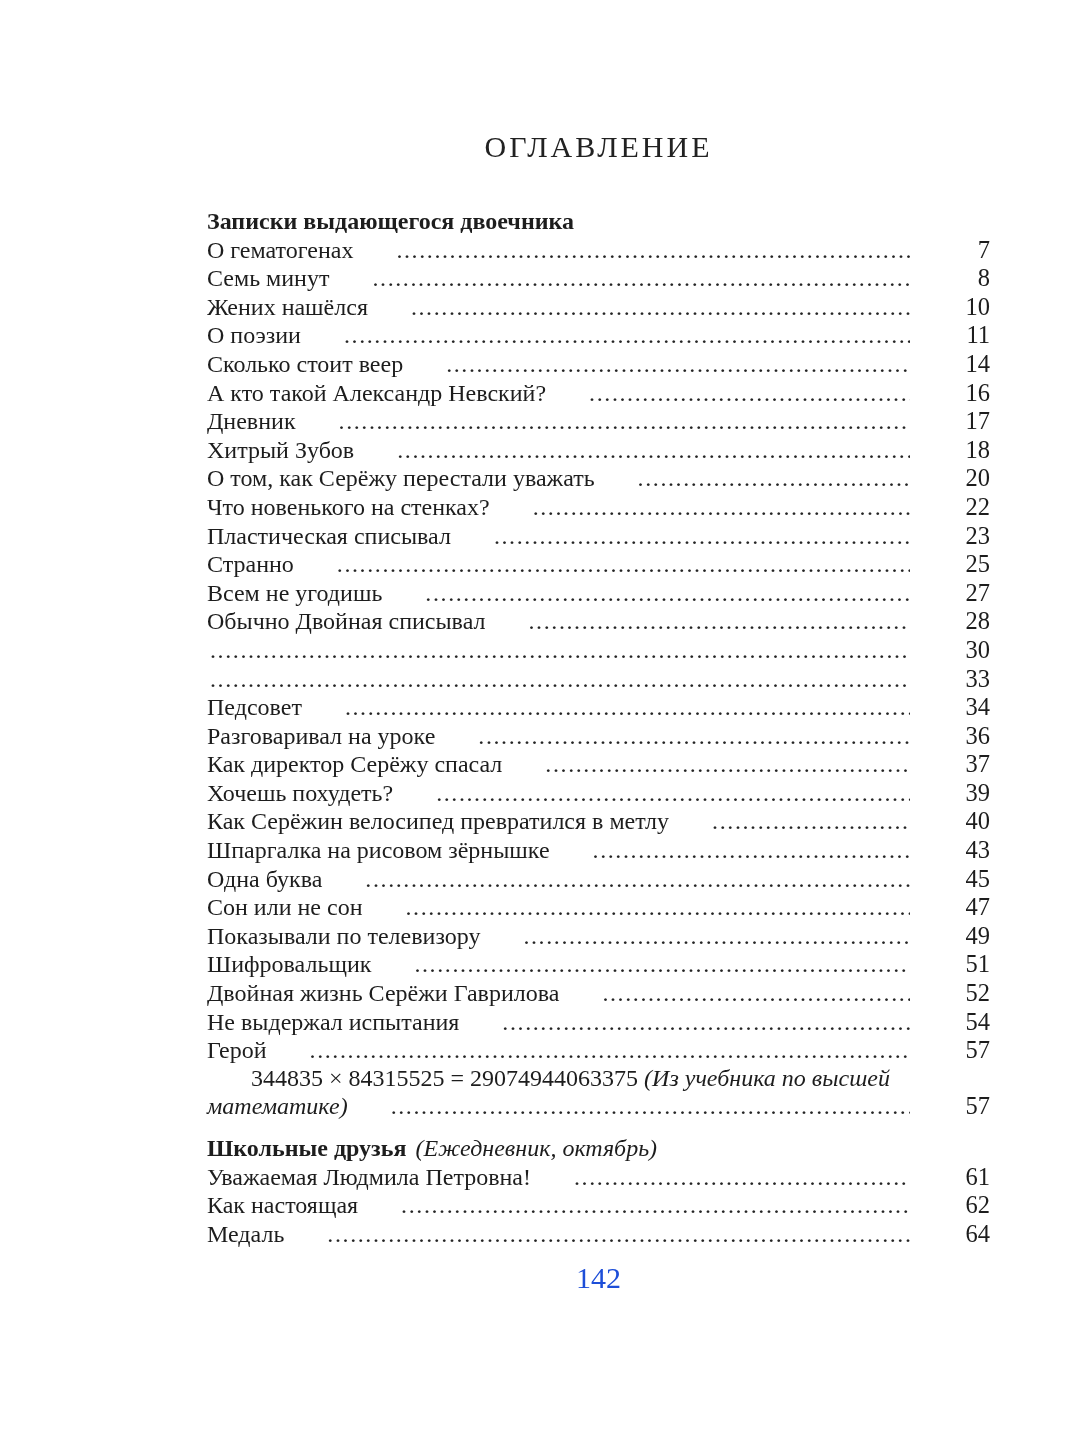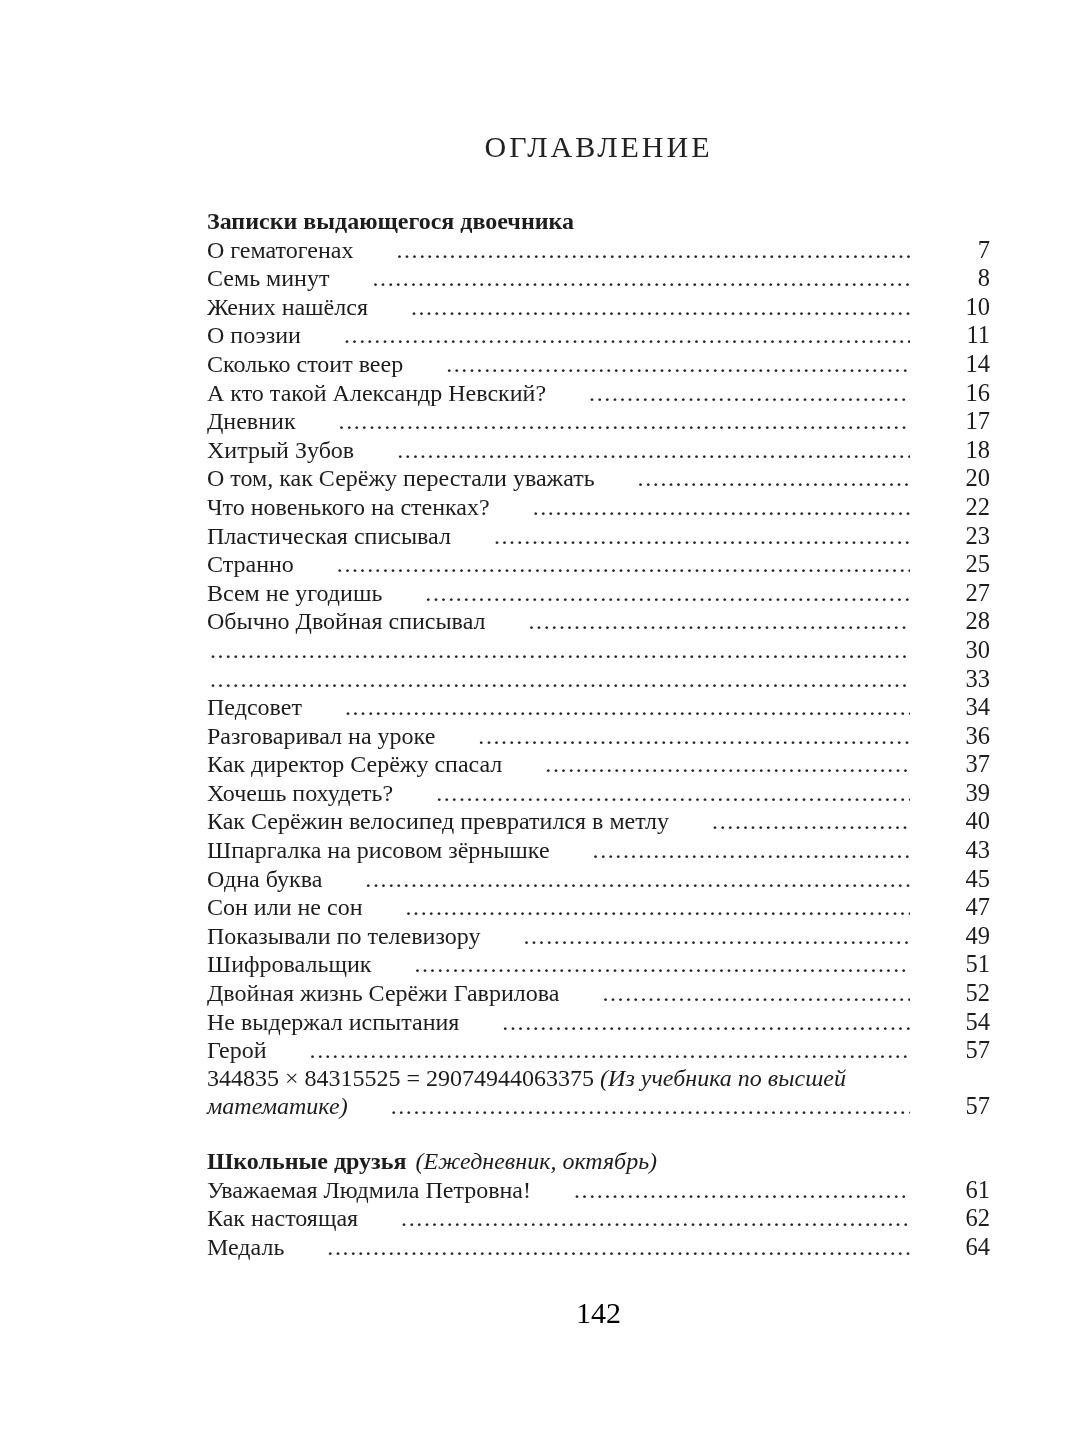--- a/index.html
+++ b/index.html
@@ -30,21 +30,21 @@
   .doc-title {
     margin: 131px 0 46px 0;
     text-align: center;
     font-size: 30px;
     font-weight: normal;
     letter-spacing: 3px;
     line-height: 31px;
     color: #222222;
   }
   .toc-section { margin: 0; }
-  .toc-section + .toc-section { margin-top: 27px; }
+  .toc-section + .toc-section { margin-top: 14px; }
   .sec-heading {
     font-size: 24px;
     font-weight: bold;
     line-height: 27.6px;
     white-space: nowrap;
   }
   .sec-heading .h-note {
     font-weight: normal;
     font-style: italic;
     margin-left: 9px;
@@ -74,27 +74,28 @@
     flex: 0 0 auto;
     margin-left: 8px;
     min-width: 32px;
     text-align: right;
     font-size: 24.5px;
   }
   .entry-multi .line1 {
     font-size: 24px;
     line-height: 27.6px;
     white-space: nowrap;
+    margin-left: 44px;
   }
   .footer-pageno {
-    margin-top: 36px;
+    margin-top: 14px;
     text-align: center;
     font-size: 30px;
     line-height: 32px;
-    color: #000000;
+    color: #1d4ed8;
   }
 </style>
 </head>
 <body>
 
 <div class="scan-page">
   <div class="content">
     <h1 class="doc-title">ОГЛАВЛЕНИЕ</h1>
     <div>
   <section class="toc-section">

